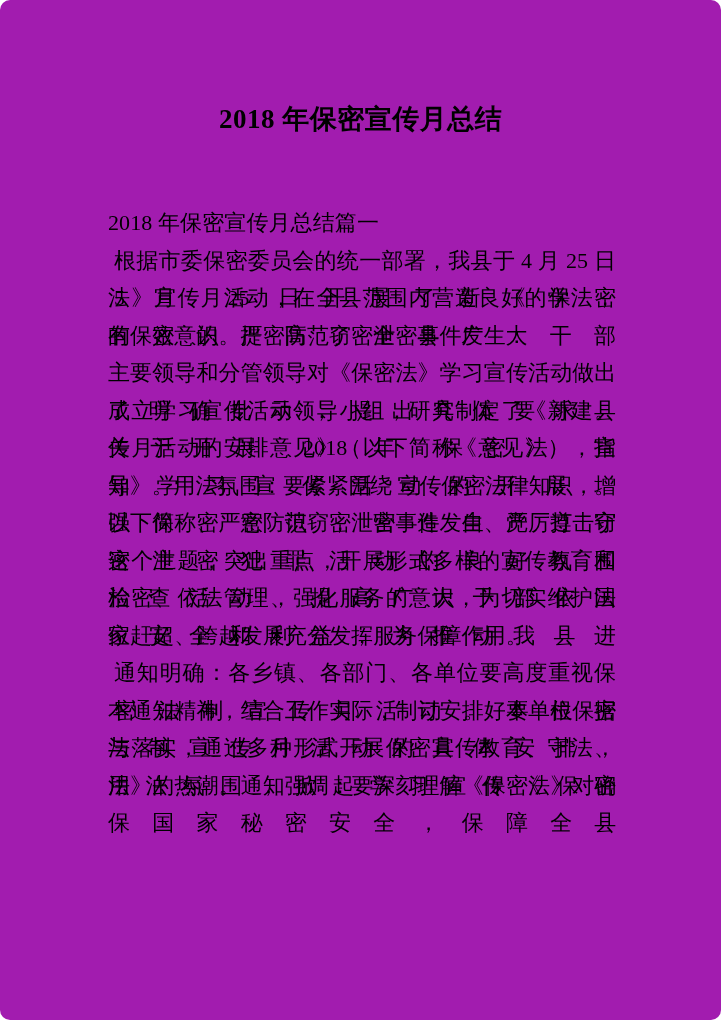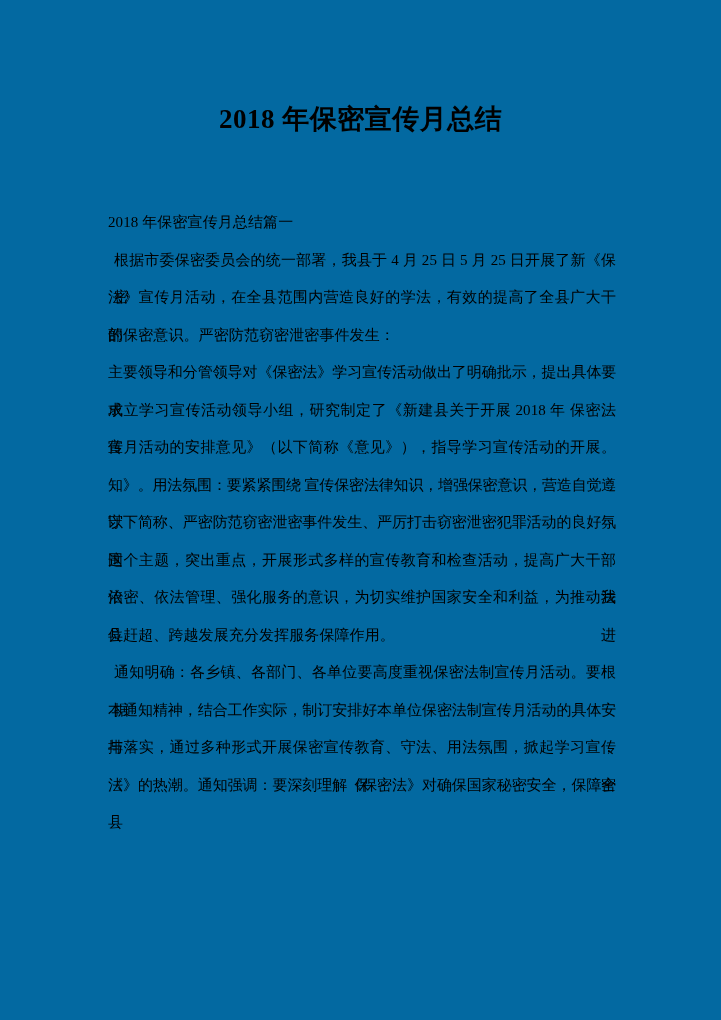--- a/index.html
+++ b/index.html
@@ -13,22 +13,23 @@
     overflow: hidden;
     font-family: "Liberation Serif", "DejaVu Serif", serif;
     color: #000000;
     -webkit-font-smoothing: antialiased;
   }
 
   .page {
     position: relative;
     width: 721px;
     height: 1020px;
-    background: #0369a1;
+    background: #a21caf;
     box-sizing: border-box;
+    border-radius: 10px;
   }
 
   
   .doc-title {
     position: absolute;
     left: 0;
     top: 84px;
     width: 721px;
     text-align: center;
     font-size: 27px;
@@ -40,21 +41,21 @@
 
   
   .body-block {
     position: absolute;
     left: 108px;
     top: 204px;
     width: 508px;
   }
 
   .line {
-    font-size: 15px;
+    font-size: 22px;
     line-height: 37.5px;
     height: 37.5px;
     letter-spacing: 0.1px;
     white-space: nowrap;
     text-align: left;
   }
 
   
   .line.just {
     text-align: justify;

